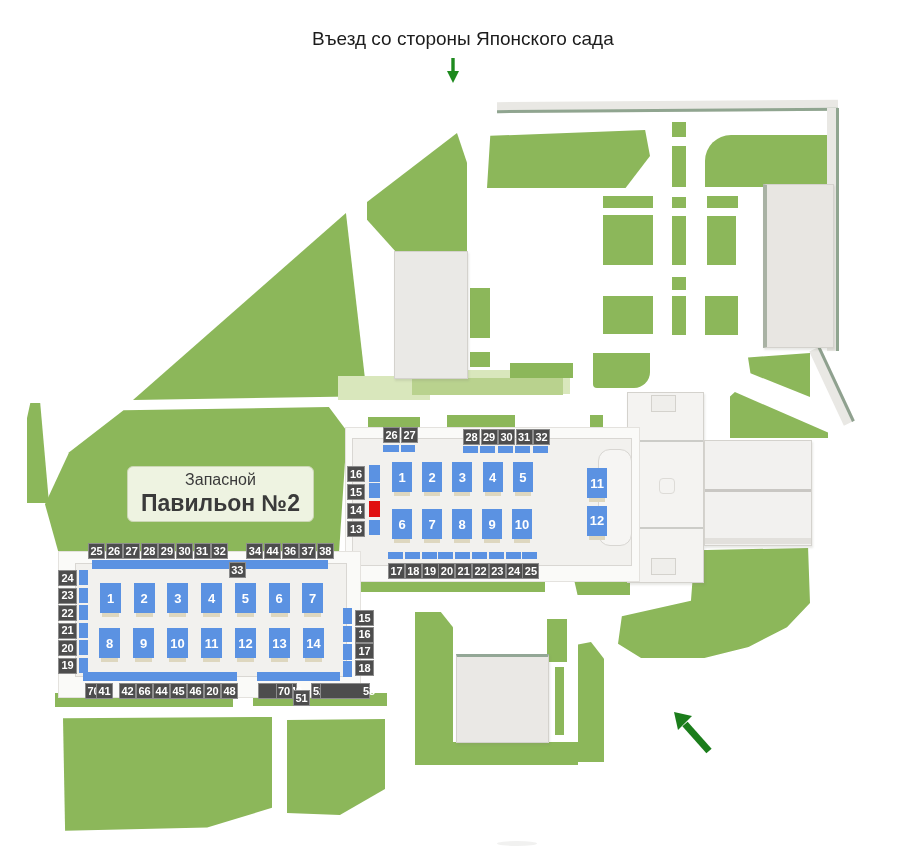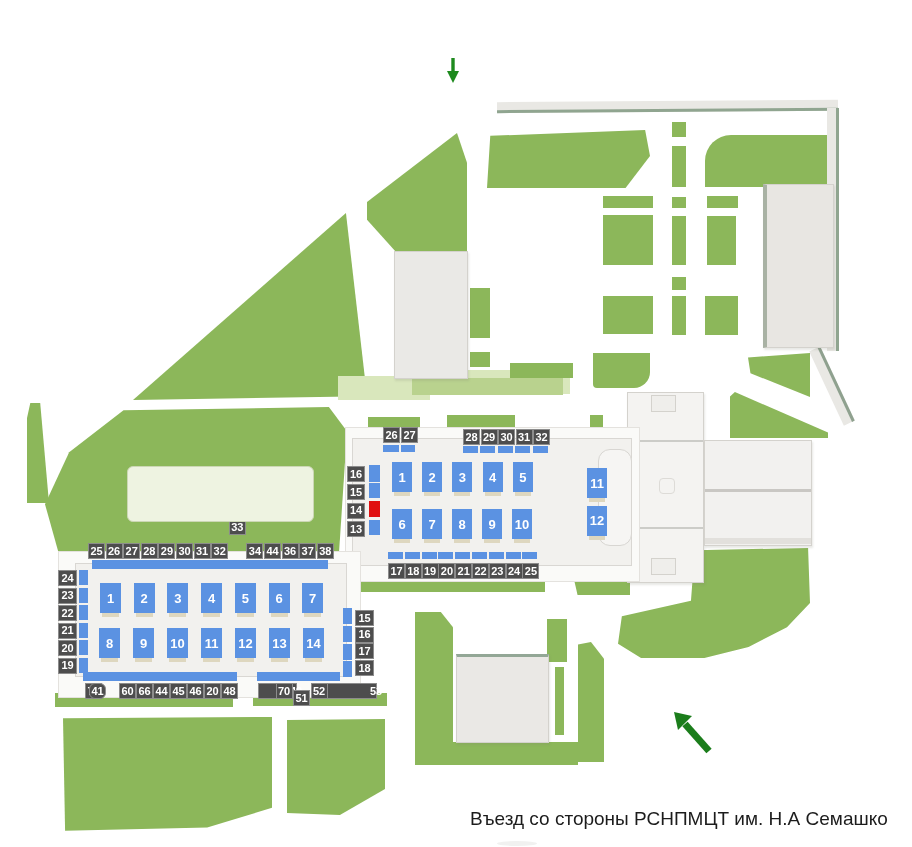--- a/index.html
+++ b/index.html
@@ -115,27 +115,29 @@
   <div class="bld" style="left:456px;top:654px;width:93px;height:89px;background:#eae8e5;border-top:3px solid #93a796;"></div>
 
   <div class="apron" style="left:345px;top:427px;width:295px;height:155px;"></div>
   <div class="hall" style="left:352px;top:438px;width:280px;height:128px;"></div>
   <div style="position:absolute;left:598px;top:449px;width:34px;height:97px;background:#f6f5f3;border:1px solid #d8d6d2;border-radius:12px;box-sizing:border-box;"></div>
 
   <div class="apron" style="left:58px;top:551px;width:303px;height:147px;"></div>
   <div class="hall" style="left:75px;top:563px;width:272px;height:114px;"></div>
 
   <div class="p2label">
+    <div class="l1">Запасной</div>
+    <div class="l2">Павильон №2</div>
   </div>
 
+  <div class="entrance" style="left:312px;top:28px;width:285px;text-align:center;">Въезд со стороны Японского сада</div>
   <svg style="left:444px;top:57px;" width="18" height="27" viewBox="0 0 18 27">
     <path d="M9 1 L9 16" stroke="#1e8a1e" stroke-width="3.4" fill="none"></path>
     <path d="M3 14 L9 26 L15 14 Z" fill="#1e8a1e"></path>
   </svg>
-  <div class="entrance" style="left:470px;top:808px;">Въезд со стороны РСНПМЦТ им. Н.А Семашко</div>
   <svg style="left:668px;top:706px;" width="48" height="50" viewBox="0 0 48 50">
     <path d="M41 45 L17 18" stroke="#1b7d1b" stroke-width="7" fill="none"></path>
     <path d="M6 6 L24 10 L10 24 Z" fill="#1b7d1b"></path>
   </svg>
 
   <div style="position:absolute;left:497px;top:841px;width:40px;height:5px;background:#f1f1f0;border-radius:50%;"></div>
 
 <div class="badge" style="left: 383px; top: 427px;">26</div>
     <div class="badge" style="left: 401px; top: 427px;">27</div>
     <div class="badge" style="left: 463px; top: 429px;">28</div>
@@ -169,50 +171,50 @@
     <div class="booth" style="left: 587px; top: 468px;">11</div>
     <div class="booth" style="left: 587px; top: 505.5px;">12</div>
     <div class="badge" style="left: 88px; top: 543px;">25</div>
     <div class="badge" style="left: 105.6px; top: 543px;">26</div>
     <div class="badge" style="left: 123.2px; top: 543px;">27</div>
     <div class="badge" style="left: 140.8px; top: 543px;">28</div>
     <div class="badge" style="left: 158.4px; top: 543px;">29</div>
     <div class="badge" style="left: 176px; top: 543px;">30</div>
     <div class="badge" style="left: 193.6px; top: 543px;">31</div>
     <div class="badge" style="left: 211.2px; top: 543px;">32</div>
-    <div class="badge" style="left: 228.8px; top: 519px;">33</div>
+    <div class="badge" style="left: 228.8px; top: 562px;">33</div>
     <div class="badge" style="left: 246.4px; top: 543px;">34</div>
     <div class="badge" style="left: 264px; top: 543px;">44</div>
     <div class="badge" style="left: 281.6px; top: 543px;">36</div>
     <div class="badge" style="left: 299.2px; top: 543px;">37</div>
     <div class="badge" style="left: 316.8px; top: 543px;">38</div>
     <div class="badge" style="left: 58px; top: 570px; width: 19px;">24</div>
     <div class="badge" style="left: 58px; top: 587.5px; width: 19px;">23</div>
     <div class="badge" style="left: 58px; top: 605px; width: 19px;">22</div>
     <div class="badge" style="left: 58px; top: 622.5px; width: 19px;">21</div>
     <div class="badge" style="left: 58px; top: 640px; width: 19px;">20</div>
     <div class="badge" style="left: 58px; top: 657.5px; width: 19px;">19</div>
     <div class="badge" style="left: 355px; top: 610px; width: 19px;">15</div>
     <div class="badge" style="left: 355px; top: 626.7px; width: 19px;">16</div>
     <div class="badge" style="left: 355px; top: 643.4px; width: 19px;">17</div>
     <div class="badge" style="left: 355px; top: 660.1px; width: 19px;">18</div>
     <div class="badge" style="left: 85px; top: 683px;">70</div>
-    <div class="badge" style="left: 89px; top: 683px; border-radius: 6px;">41</div>
-    <div class="badge" style="left: 119px; top: 683px;">60</div>
+    <div class="badge" style="left: 96px; top: 683px;">41</div>
+    <div class="badge" style="left: 119px; top: 683px;">42</div>
     <div class="badge" style="left: 136px; top: 683px;">66</div>
     <div class="badge" style="left: 153px; top: 683px;">44</div>
     <div class="badge" style="left: 170px; top: 683px;">45</div>
     <div class="badge" style="left: 187px; top: 683px;">46</div>
     <div class="badge" style="left: 204px; top: 683px;">20</div>
     <div class="badge" style="left: 221px; top: 683px;">48</div>
     <div class="badge" style="left: 258px; top: 683px; padding-left: 37px;">49</div>
     <div class="badge" style="left: 275.5px; top: 683px;">70</div>
     <div class="badge" style="left: 293px; top: 690px;">51</div>
     <div class="badge" style="left: 310.5px; top: 683px;">52</div>
-    <div class="badge" style="left: 327px; top: 683px; padding-left: 48px;">53</div>
+    <div class="badge" style="left: 320px; top: 683px; padding-left: 48px;">53</div>
     <div class="booth" style="left: 100px; top: 583px; width: 21px;">1</div>
     <div class="booth" style="left: 133.7px; top: 583px; width: 21px;">2</div>
     <div class="booth" style="left: 167.4px; top: 583px; width: 21px;">3</div>
     <div class="booth" style="left: 201.1px; top: 583px; width: 21px;">4</div>
     <div class="booth" style="left: 234.8px; top: 583px; width: 21px;">5</div>
     <div class="booth" style="left: 268.5px; top: 583px; width: 21px;">6</div>
     <div class="booth" style="left: 302.2px; top: 583px; width: 21px;">7</div>
     <div class="booth" style="left: 99px; top: 628px; width: 21px;">8</div>
     <div class="booth" style="left: 133px; top: 628px; width: 21px;">9</div>
     <div class="booth" style="left: 167px; top: 628px; width: 21px;">10</div>

